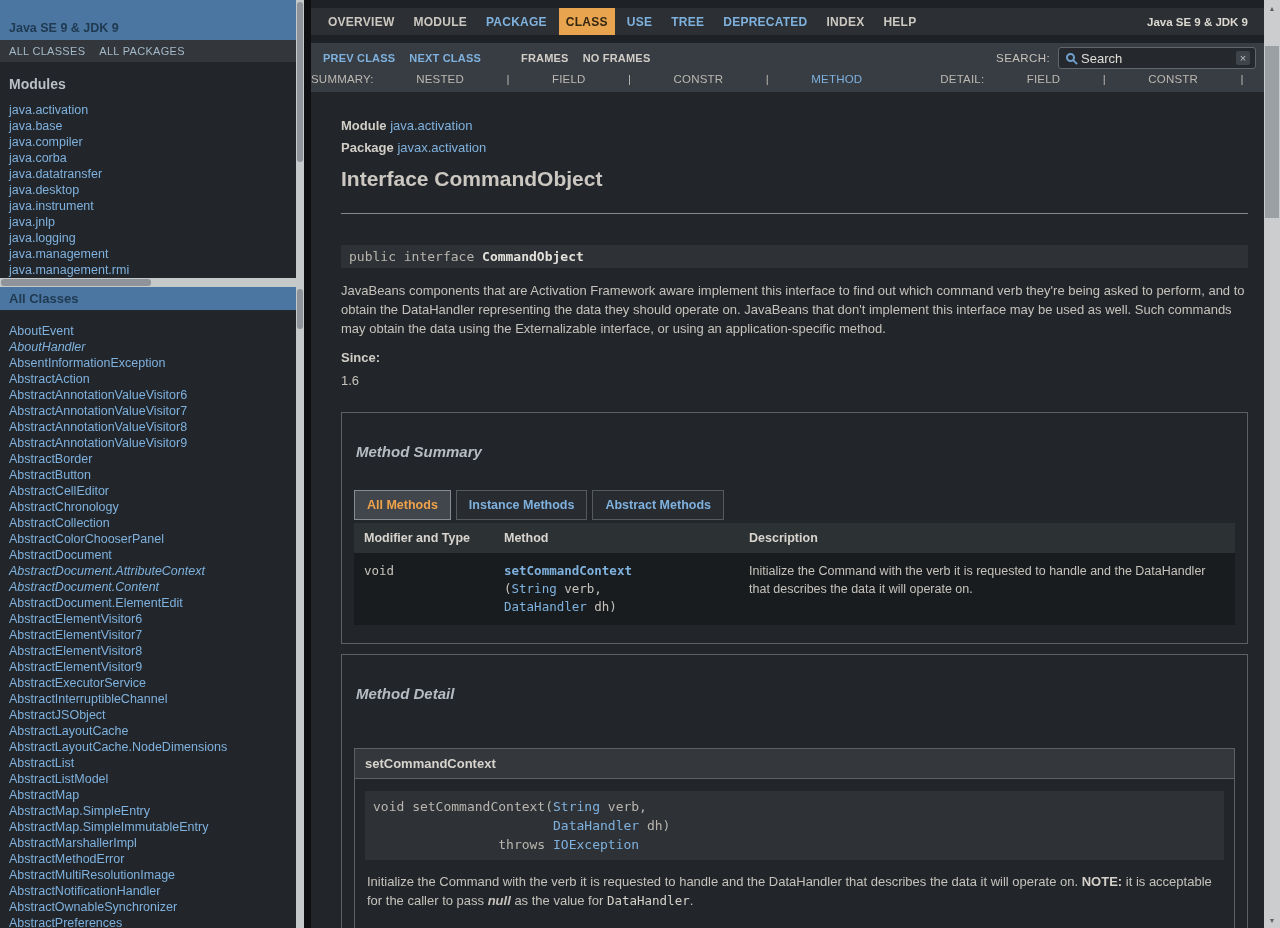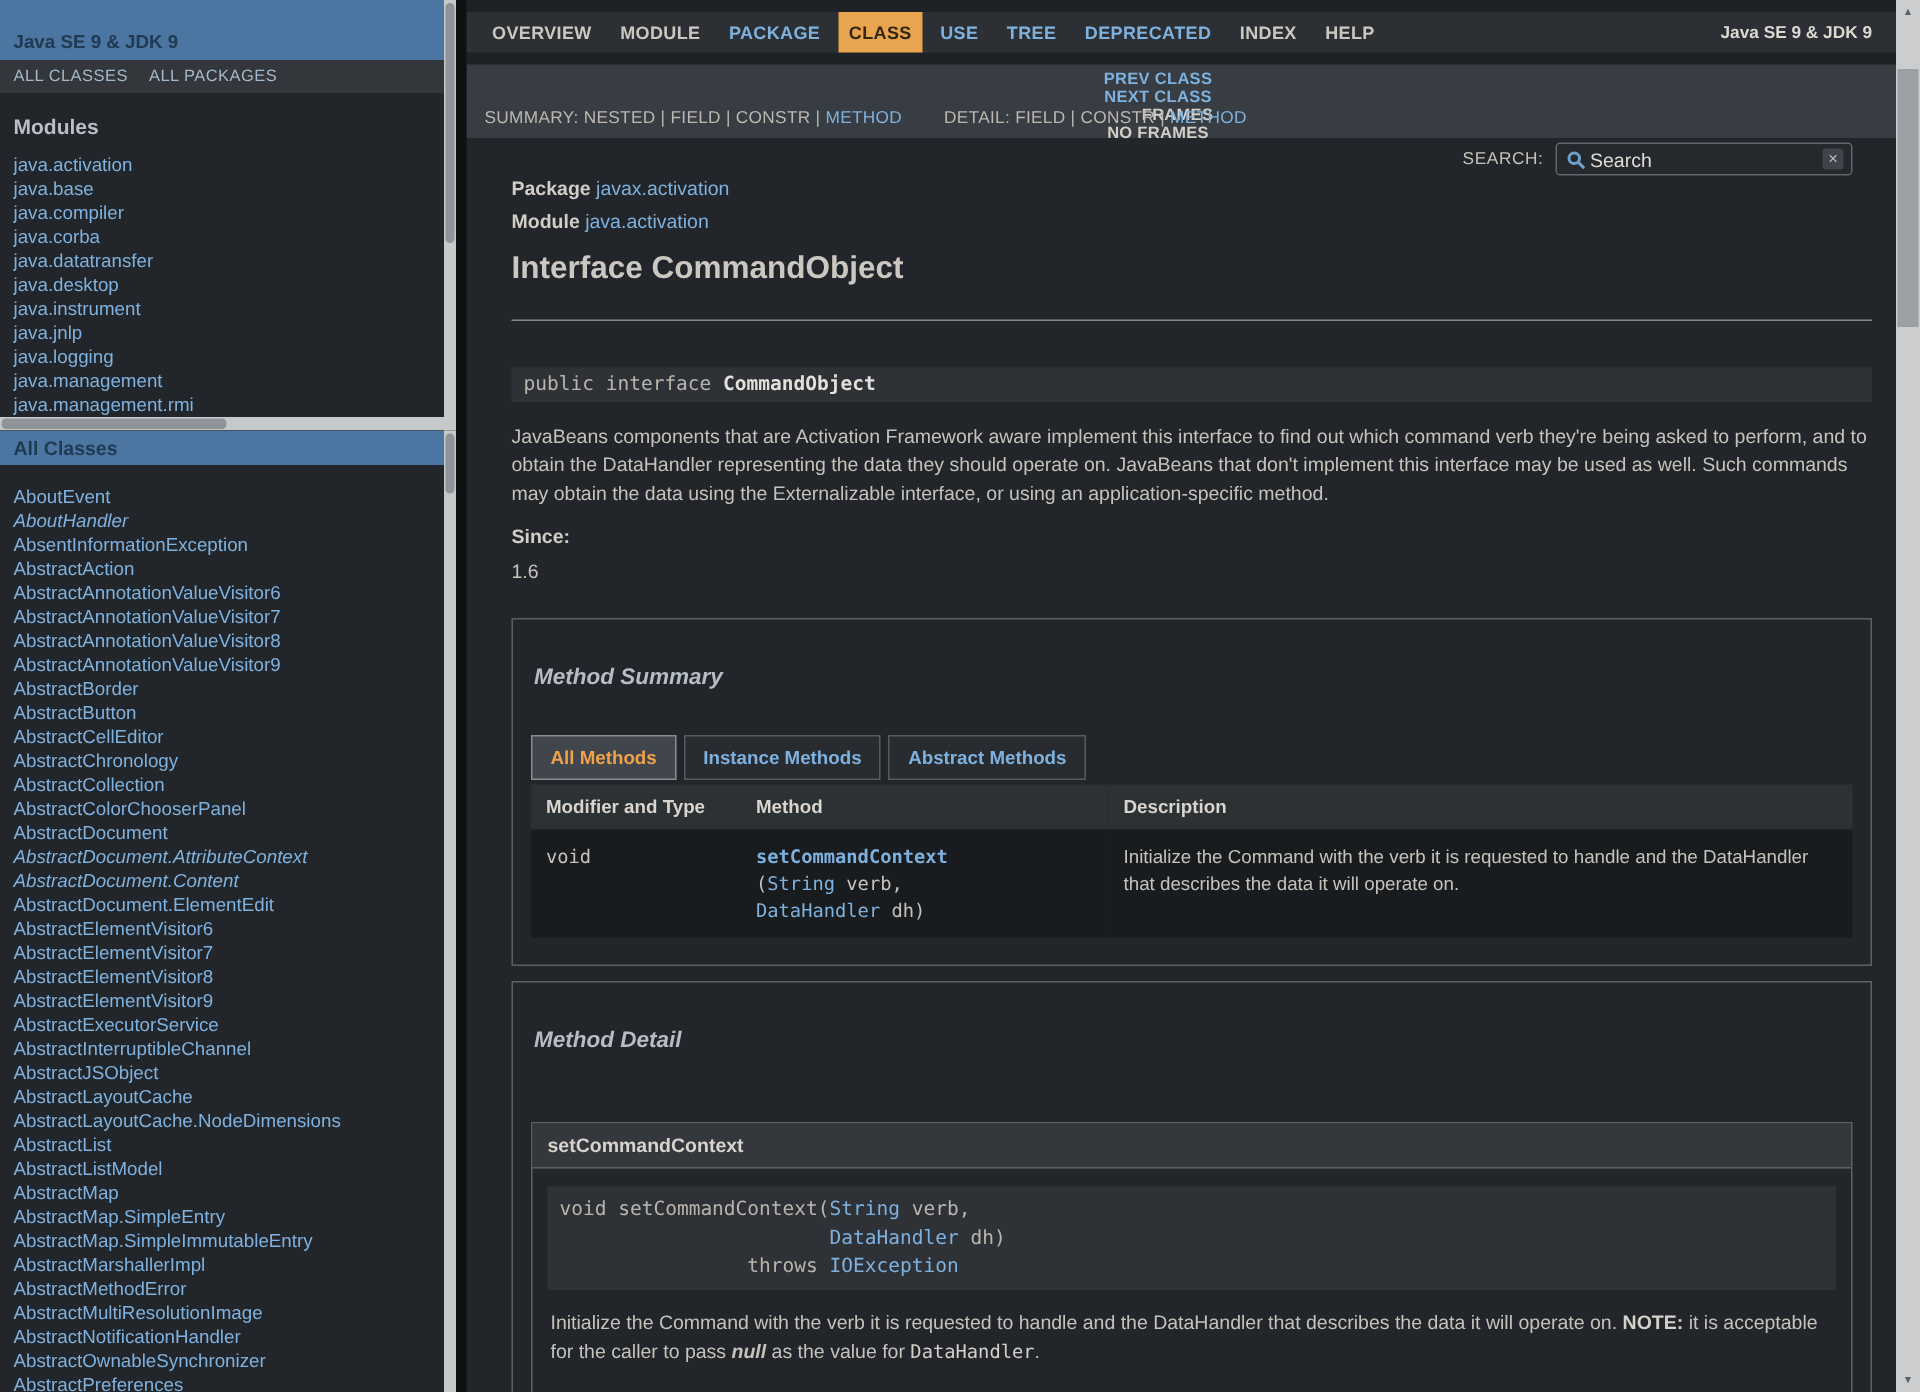--- a/index.html
+++ b/index.html
@@ -54,38 +54,38 @@
   .nav-items { display:flex; align-items:stretch; }
   .nav-item { display:flex; align-items:center; padding:0 7px; margin-right:5px;
               font-size:12px; font-weight:bold; letter-spacing:.25px; cursor:pointer; }
   .nav-item.plain { color:#ccc8c1; }
   .nav-item.link { color:#7fb1de; }
   .nav-item.active { background:#e9a450; color:#33270f; }
   .brand { margin-left:auto; margin-right:16px; display:flex; align-items:center;
            font-size:11.5px; font-weight:bold; color:#ddd9d2; }
 
   .subnav { height:49px; background:#383d43; padding:4px 0 5px; }
-  .subnav-row1 { display:flex; align-items:center; height:22px; margin-bottom:2px; padding:0 29px 0 12px;flex-direction:column; }
+  .subnav-row1 { display:flex; align-items:center; height:22px; margin-bottom:2px; padding:0 8px 0 12px; }
   .link-sm { font-size:11px; font-weight:bold; color:#7fb1de; margin-right:14px; letter-spacing:.2px; cursor:pointer; }
   .plain-sm { font-size:11px; font-weight:bold; color:#d2cec7; margin-right:14px; letter-spacing:.2px; cursor:pointer; }
   .frames-gap { margin-left:26px; }
   .search-area { margin-left:auto; display:flex; align-items:center; }
   .search-label { font-size:11.5px; color:#c6c2bb; margin-right:8px; letter-spacing:.4px; }
   .search-box { width:198px; height:22px; background:#25282d; border:1px solid #61666b; border-radius:3px;
                 display:flex; align-items:center; padding:0 5px; }
   .mag { width:9px; height:9px; border:2px solid #6f9fca; border-radius:50%; position:relative; margin:0 6px 2px 2px; flex:none; }
   .mag::after { content:""; position:absolute; width:6px; height:2px; background:#6f9fca;
                 transform:rotate(45deg); right:-5px; bottom:-3px; }
   .search-input { flex:1; min-width:0; background:transparent; border:none; outline:none;
                   color:#ef4444; font-size:13px; font-family:"Liberation Sans", sans-serif; }
   .search-input::placeholder { color:#e0ddd7; opacity:1; }
   .clear-x { flex:none; width:14px; height:14px; background:#3e444a; border-radius:2px; color:#b9bfc4;
              font-size:11px; line-height:14px; text-align:center; cursor:pointer; }
-  .subnav-row2 { display:flex; align-items:center; height:16px; padding-left:12px;
-                 font-size:11.5px; color:#bcb8b1; letter-spacing:.2px; white-space:pre; }
+  .subnav-row2 { display:flex; align-items:center; height:16px; padding-left:0;
+                 font-size:11.5px; color:#bcb8b1; letter-spacing:.2px; white-space:pre;gap:39px; }
 
   
   .content { padding:26px 16px 0 30px; }
   .subtitle { font-size:13px; margin-bottom:7px; color:#d2cec7; }
   .subtitle .label { font-weight:bold; }
   .subtitle a { color:#7fb1de; cursor:pointer; text-decoration:none; }
   .page-title { font-size:21px; font-weight:bold; color:#ccc8c1; margin:12px 0 22px; }
   .rule { border:none; border-top:1px solid #85898e; height:0; margin:0 0 31px; }
   .sig { background:#2e3236; padding:4px 8px; font-family:"DejaVu Sans Mono", monospace;
          font-size:13px; color:#b9b5ae; margin-bottom:13px; white-space:pre; }
@@ -245,26 +245,26 @@
             <input class="search-input" placeholder="Search" style="">
             <span class="clear-x">×</span>
           </div>
         </div>
       </div>
       <div class="subnav-row2"><span class="t-plain">SUMMARY: </span><span class="t-plain">NESTED</span><span class="t-plain"> | </span><span class="t-plain">FIELD</span><span class="t-plain"> | </span><span class="t-plain">CONSTR</span><span class="t-plain"> | </span><span class="t-link">METHOD</span><span class="t-gap"></span><span class="t-plain">DETAIL: </span><span class="t-plain">FIELD</span><span class="t-plain"> | </span><span class="t-plain">CONSTR</span><span class="t-plain"> | </span><span class="t-link">METHOD</span></div>
     </div>
 
     <div class="content">
       <div class="subtitle">
+        <span class="label">Module</span>
+        <a>java.activation</a>
+      </div>
+      <div class="subtitle">
         <span class="label">Package</span>
         <a>javax.activation</a>
-      </div>
-      <div class="subtitle">
-        <span class="label">Module</span>
-        <a>java.activation</a>
       </div>
       <div class="page-title">Interface CommandObject</div>
       <div class="rule"></div>
 
       <pre class="sig"><span class="t-plain">public interface </span><span class="t-boldtext">CommandObject</span></pre>
       <div class="desc">JavaBeans components that are Activation Framework aware implement this interface to find out which command verb they're being asked to perform, and to obtain the DataHandler representing the data they should operate on. JavaBeans that don't implement this interface may be used as well. Such commands may obtain the data using the Externalizable interface, or using an application-specific method.</div>
       <div class="dl-label">Since:</div>
       <div class="dl-value">1.6</div>
 
       <div class="block-box">

